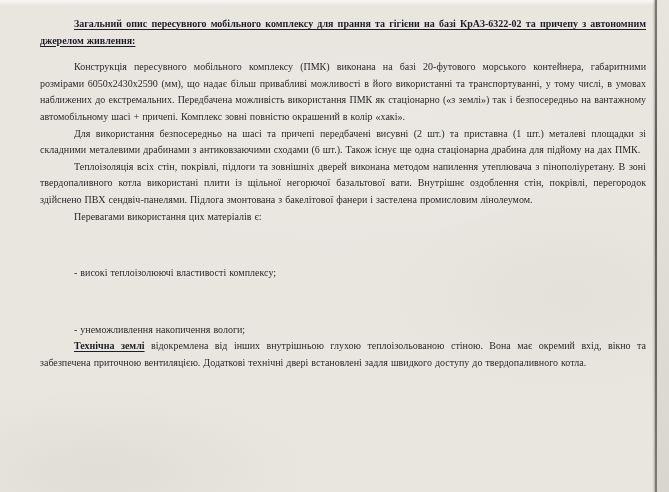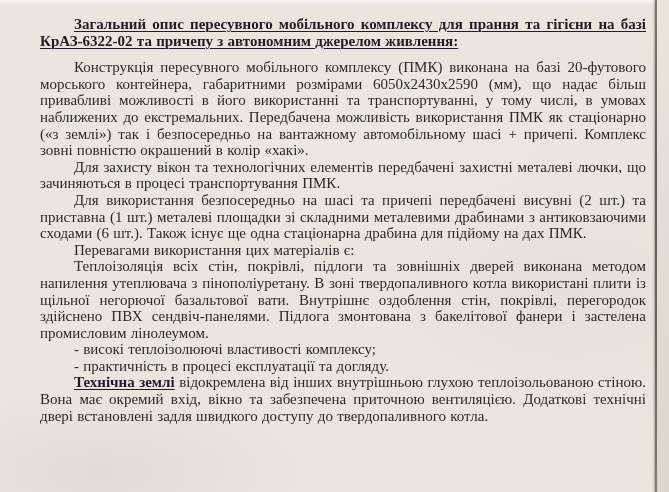--- a/index.html
+++ b/index.html
@@ -38,52 +38,52 @@
     pointer-events: none;
   }
   .doc {
     position: absolute;
     left: 40px;
     top: 16px;
     width: 606px;
   }
   .doc p {
     margin: 0;
-    font-size: 15px;
+    font-size: 10px;
     line-height: 16.6px;
     text-align: justify;
     text-indent: 34px;
     word-spacing: 0.5px;
   }
   p.title {
     margin-bottom: 10px;
     color: var(--accent, #1d1d27);
   }
   p.list {
     text-indent: 0;
     margin-left: 34px;
     text-align: left;
+    margin-top: 40px;
   }
   .b { font-weight: bold; color: var(--accent, #1d1d27); }
   .u { text-decoration: underline; text-underline-offset: 2px; text-decoration-thickness: 1.3px; }
 </style>
 </head>
 <body>
 
 <div class="page">
   <div class="scan-noise"></div>
   <div class="top-strip"></div>
 
   <div class="doc">
     <p class="title"><span class="b u">Загальний опис пересувного мобільного комплексу для прання та гігієни на базі КрАЗ-6322-02 та причепу з автономним джерелом живлення:</span></p>
     <p><span>Конструкція пересувного мобільного комплексу (ПМК) виконана на базі 20-футового морського контейнера, габаритними розмірами 6050х2430х2590 (мм), що надає більш привабливі можливості в його використанні та транспортуванні, у тому числі, в умовах наближених до екстремальних. Передбачена можливість використання ПМК як стаціонарно («з землі») так і безпосередньо на вантажному автомобільному шасі + причепі. Комплекс зовні повністю окрашений в колір «хакі».</span></p>
-    <p><span>Для захисту вікон та технологічних елементів передбачені захистні металеві лючки, що зачиняються в процесі транспортування ПМК.</span></p>
     <p><span>Для використання безпосередньо на шасі та причепі передбачені висувні (2 шт.) та приставна (1 шт.) металеві площадки зі складними металевими драбинами з антиковзаючими сходами (6 шт.). Також існує ще одна стаціонарна драбина для підйому на дах ПМК.</span></p>
+    <p><span>Теплоізоляція всіх стін, покрівлі, підлоги та зовнішніх дверей виконана методом напилення утеплювача з пінополіуретану. В зоні твердопаливного котла використані плити із щільної негорючої базальтової вати. Внутрішнє оздоблення стін, покрівлі, перегородок здійснено ПВХ сендвіч-панелями. Підлога змонтована з бакелітової фанери і застелена промисловим лінолеумом.</span></p>
     <p><span>Перевагами використання цих матеріалів є:</span></p>
-    <p><span>Теплоізоляція всіх стін, покрівлі, підлоги та зовнішніх дверей виконана методом напилення утеплювача з пінополіуретану. В зоні твердопаливного котла використані плити із щільної негорючої базальтової вати. Внутрішнє оздоблення стін, покрівлі, перегородок здійснено ПВХ сендвіч-панелями. Підлога змонтована з бакелітової фанери і застелена промисловим лінолеумом.</span></p>
     <p class="list"><span>- високі теплоізолюючі властивості комплексу;</span></p>
-    <p class="list"><span>- практичність в процесі експлуатації та догляду.</span></p>
+    <p class="list"><span>- унеможливлення накопичення вологи;</span></p>
     <p><span class="b u">Технічна землі</span><span> відокремлена від інших внутрішньою глухою теплоізольованою стіною. Вона має окремий вхід, вікно та забезпечена приточною вентиляцією. Додаткові технічні двері встановлені задля швидкого доступу до твердопаливного котла.</span></p>
   </div>
 
   <div class="edge-line"></div>
   <div class="edge-outside"></div>
 </div>
 
 </body></html>

